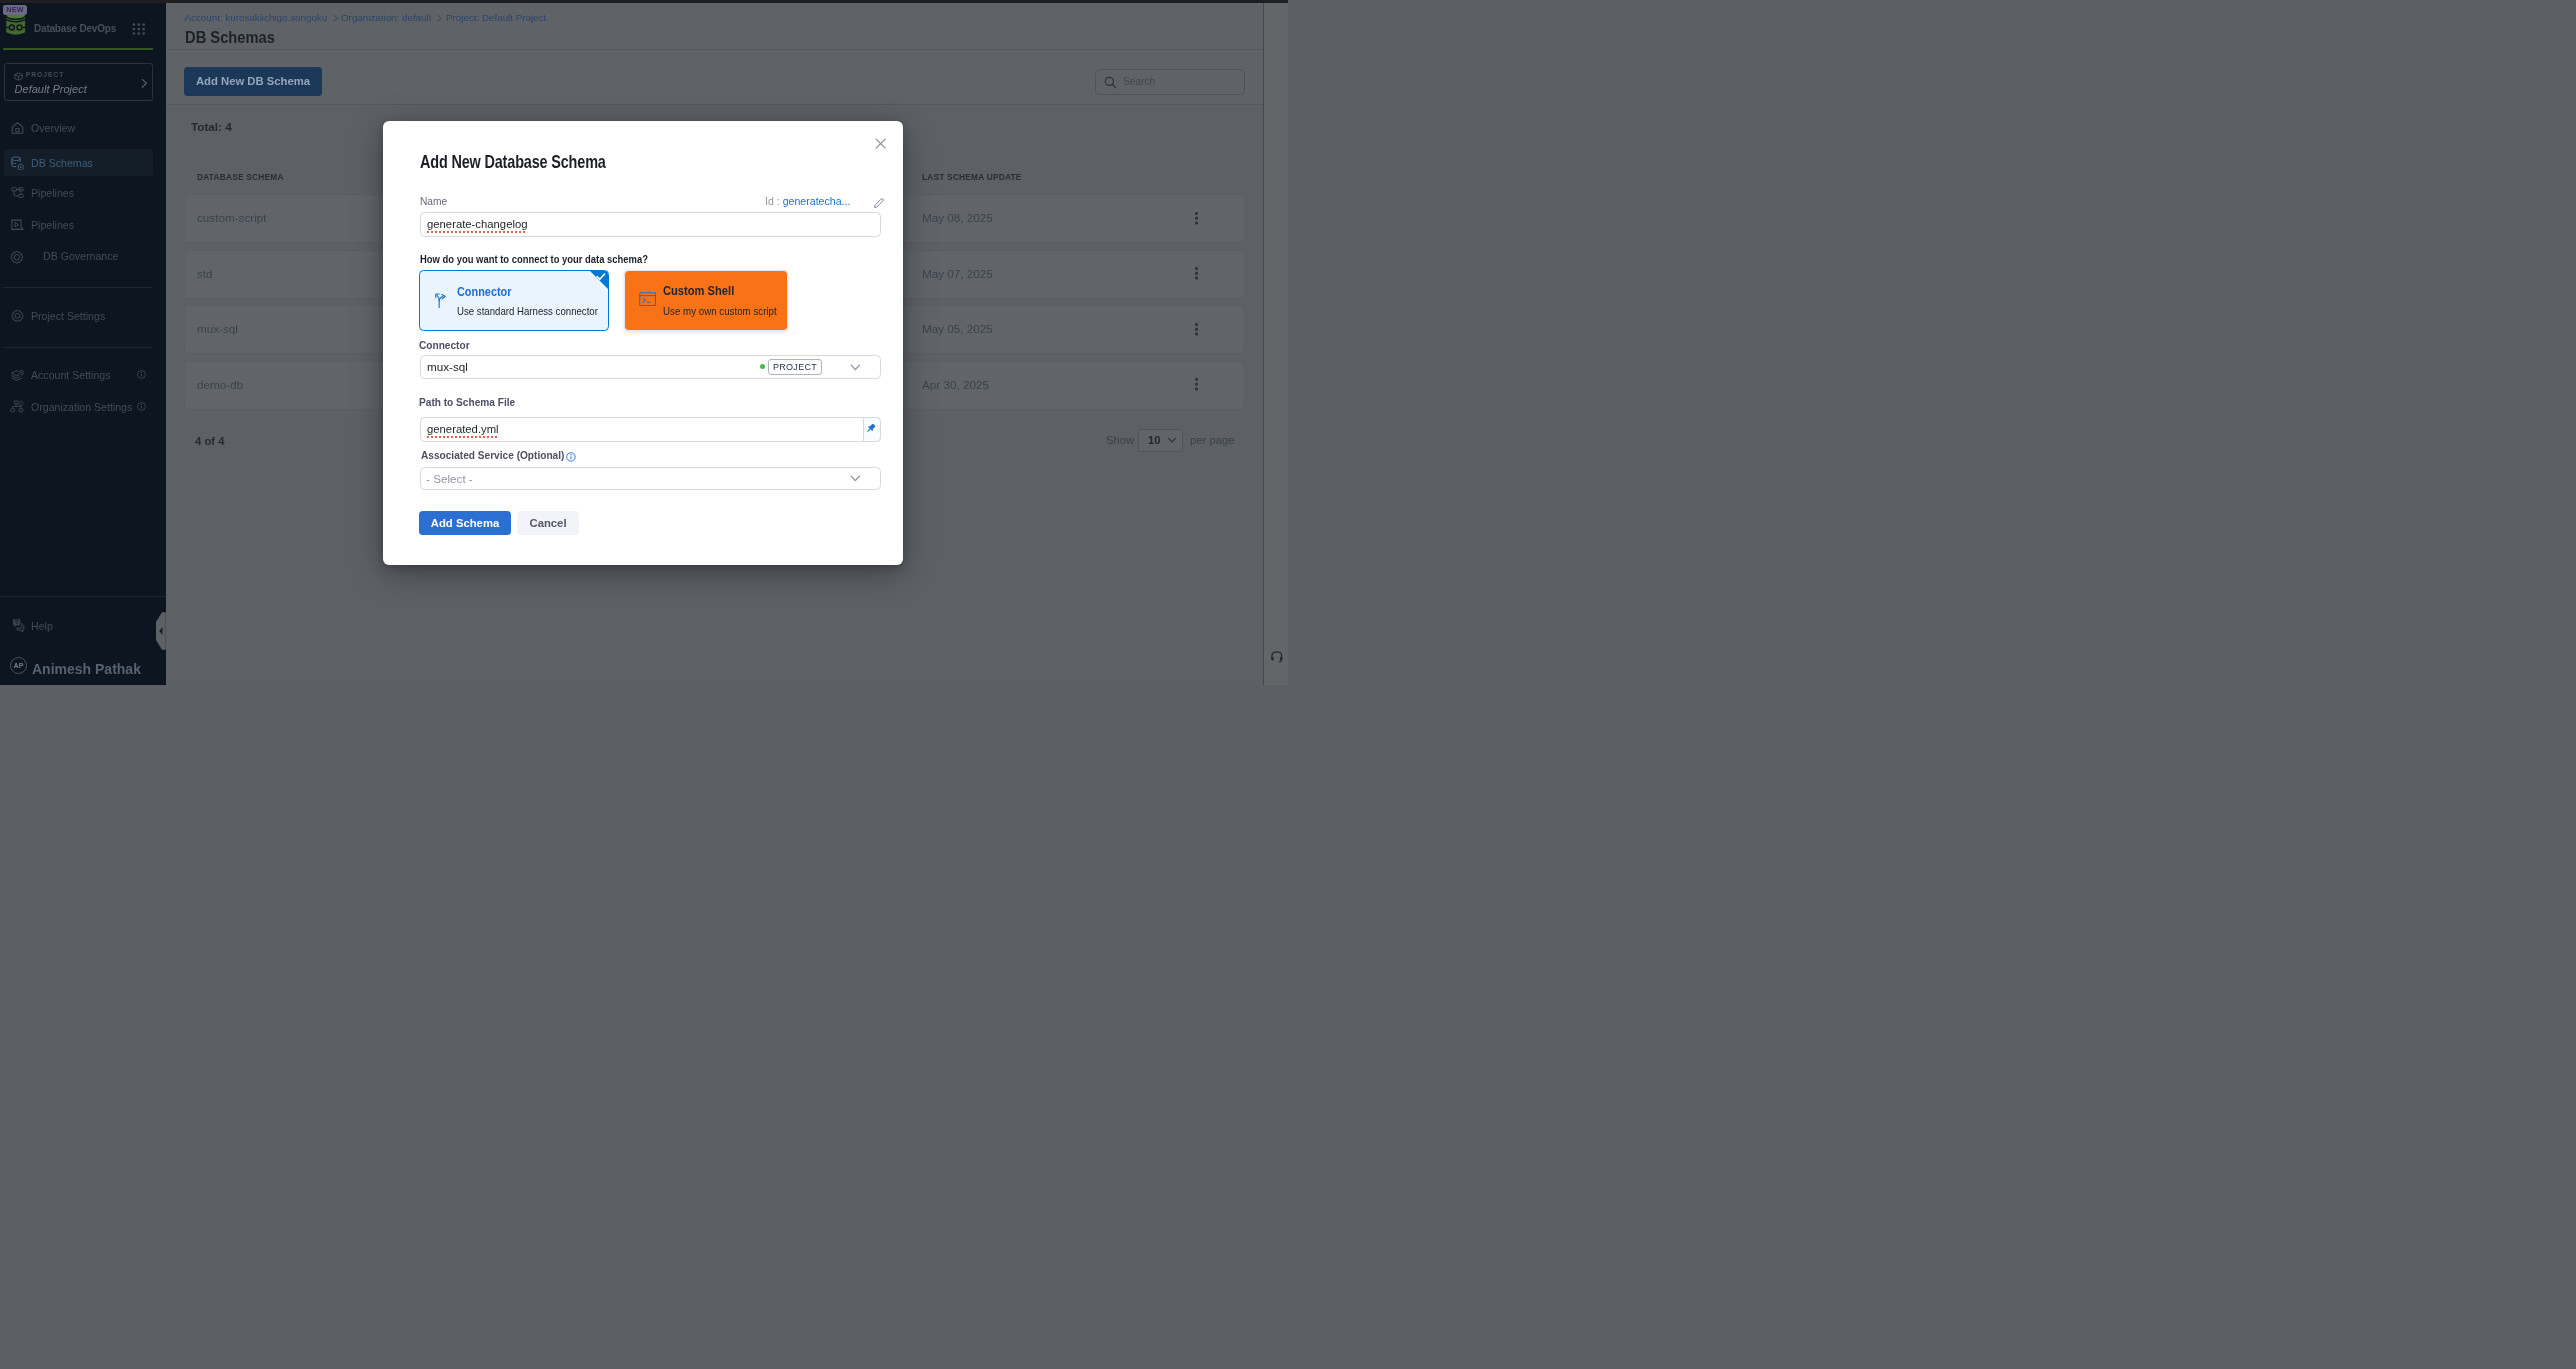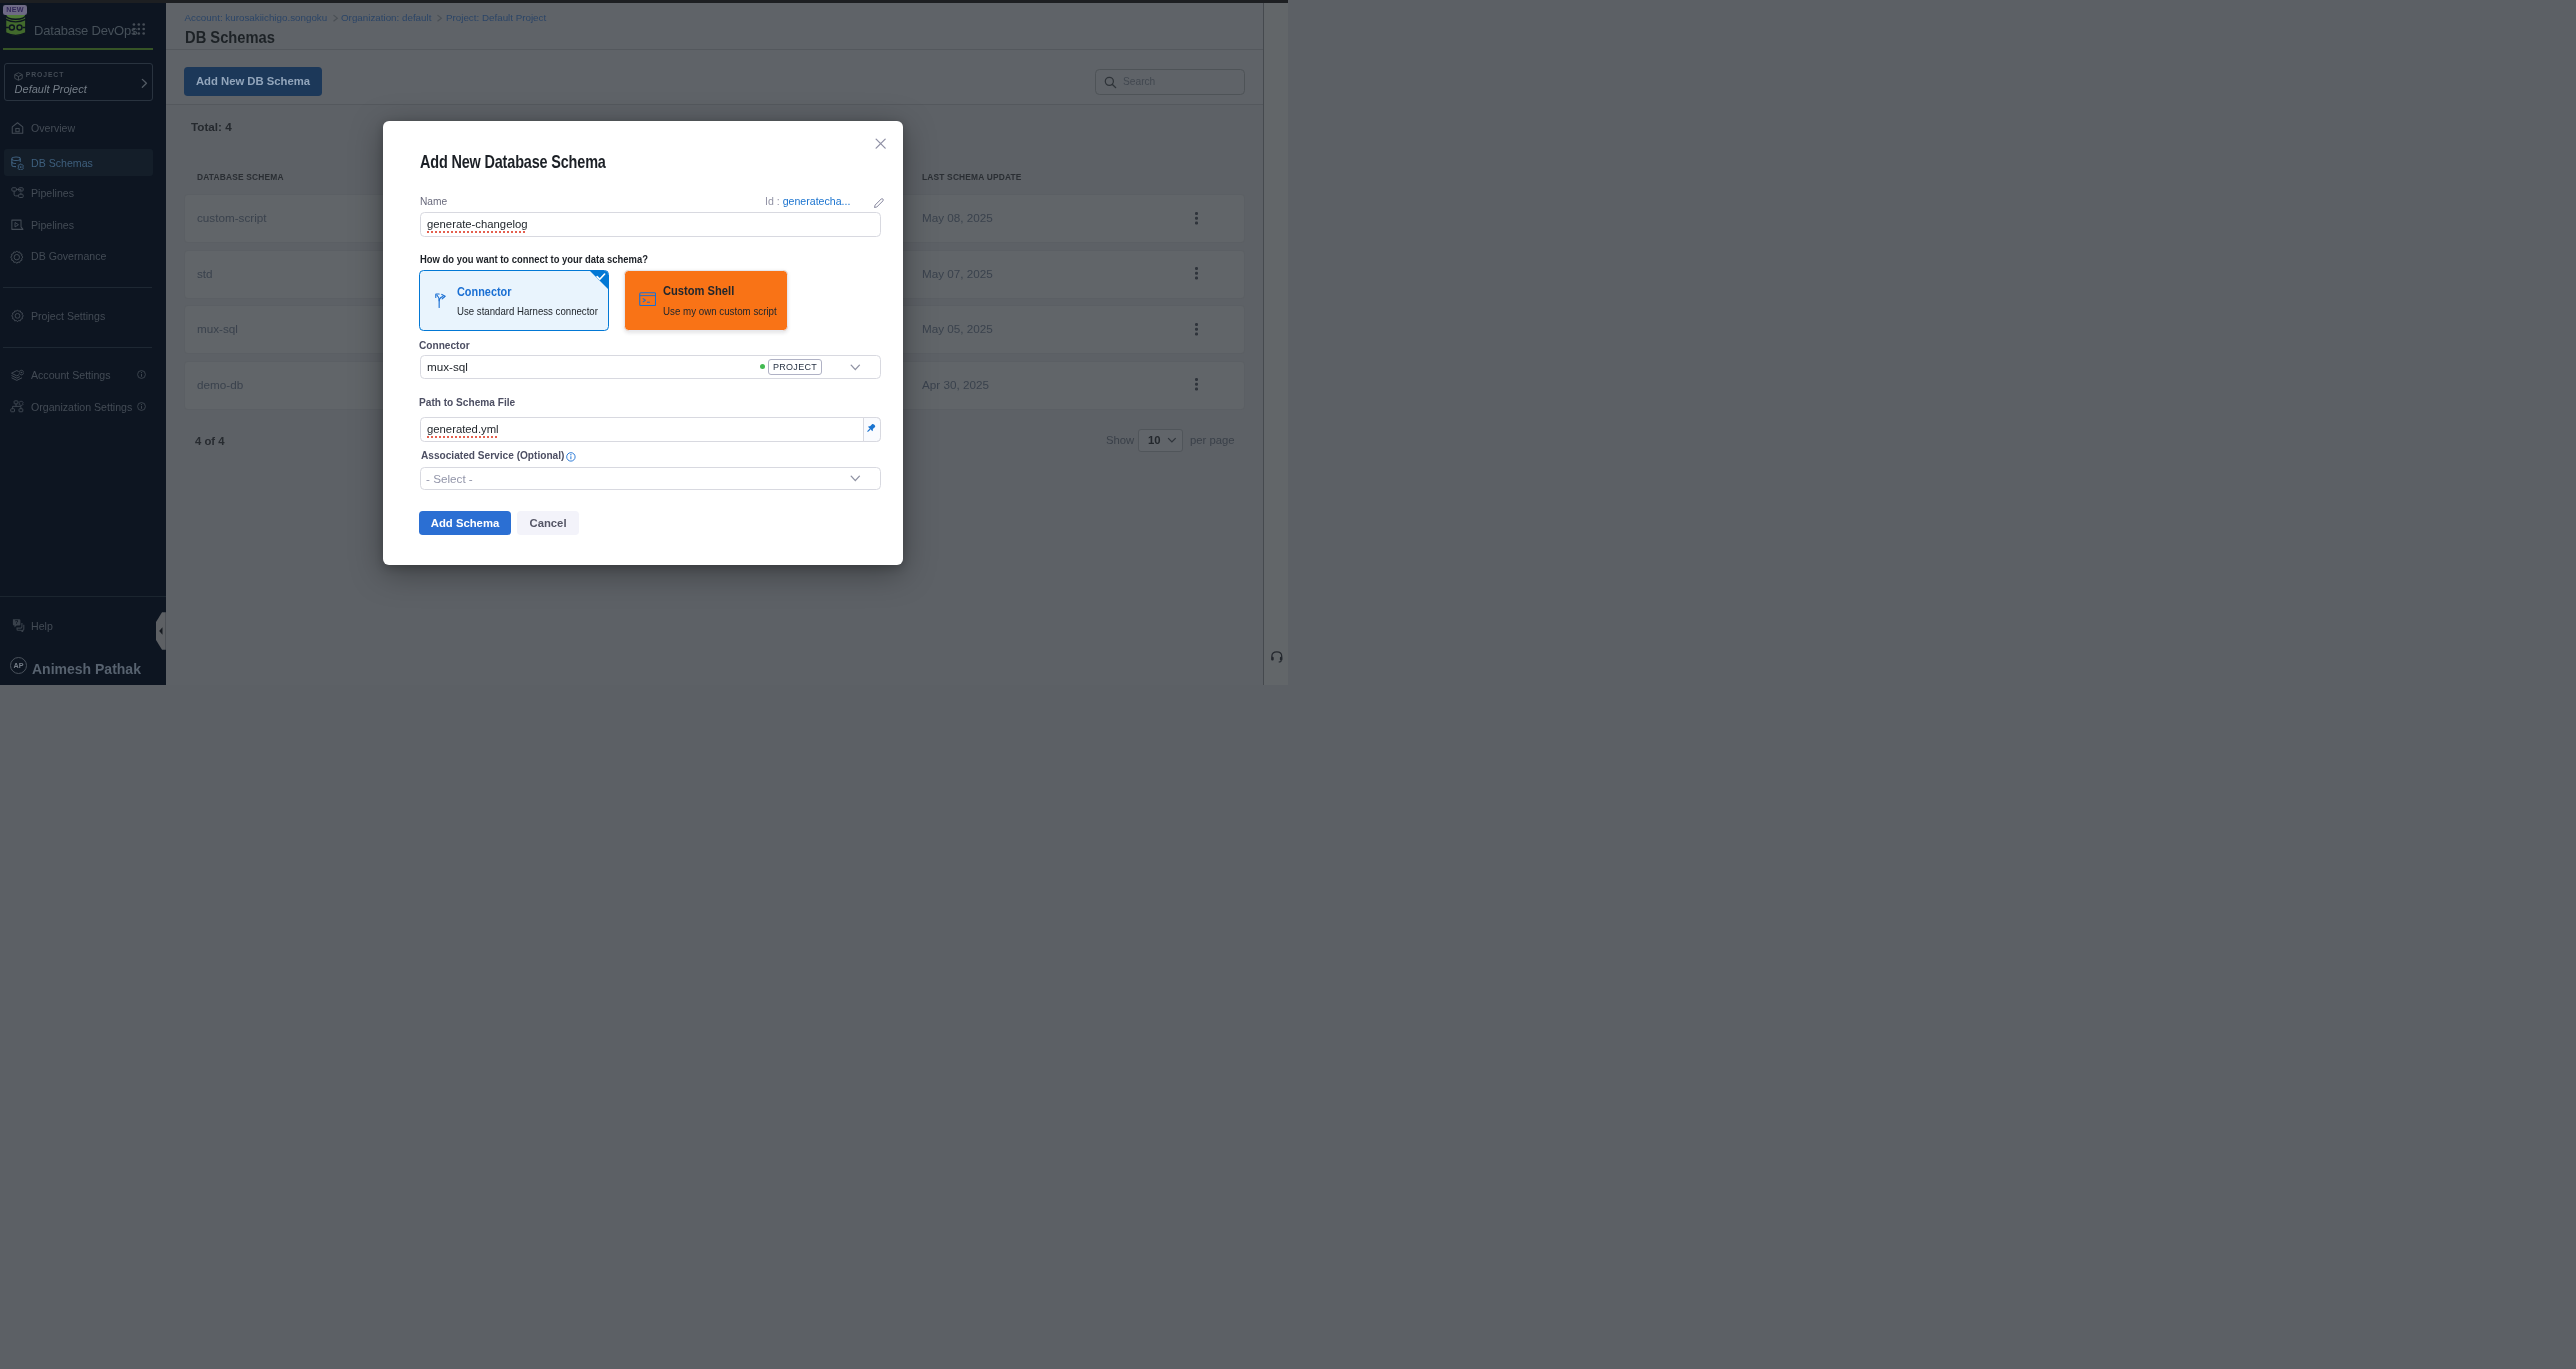--- a/index.html
+++ b/index.html
@@ -99,21 +99,21 @@
       <ellipse cx="15.5" cy="7.2" rx="13.5" ry="5.2" fill="none" stroke="#0D1521" stroke-width="1.8"></ellipse>
       <path d="M2 12.6 Q15.5 19.2 29 12.6" fill="none" stroke="#0D1521" stroke-width="1.8"></path>
       <path d="M2 30.8 Q15.5 37.4 29 30.8" fill="none" stroke="#0D1521" stroke-width="1.8"></path>
       <path d="M2 7.2 L2 31" stroke="#0D1521" stroke-width="1.6"></path>
       <path d="M29 7.2 L29 31" stroke="#0D1521" stroke-width="1.6"></path>
       <path d="M2 23.6 L6.3 23.6 M24.7 23.6 L29 23.6" stroke="#0D1521" stroke-width="1.9"></path>
       <circle cx="10.4" cy="23.6" r="3.3" fill="none" stroke="#0D1521" stroke-width="2"></circle>
       <circle cx="20.6" cy="23.6" r="3.3" fill="none" stroke="#0D1521" stroke-width="2"></circle>
     </svg>
     <div class="abs" style="left:3px;top:4.5px;width:24px;height:10.6px;background:#6E6A85;border-radius:2.3px;color:#332A5A;font-size:7.2px;font-weight:bold;text-align:center;line-height:10.6px;letter-spacing:0.2px;z-index:2;">NEW</div>
-    <div class="abs" style="left:34px;top:22.6px;font-size:13px;font-weight:normal;letter-spacing:-0.2px;color:#465059;">Database DevOps</div>
+    <div class="abs" style="left:34px;top:22.6px;font-size:10px;font-weight:bold;letter-spacing:-0.2px;color:#465059;">Database DevOps</div>
 
     <svg class="abs" style="left:132px;top:22.6px;" width="13.6" height="12" viewBox="0 0 18 16">
       <g fill="#454D56">
         <circle cx="2.5" cy="2" r="1.75"></circle>
           <circle cx="9" cy="2" r="1.75"></circle>
           <circle cx="15.5" cy="2" r="1.75"></circle>
         <circle cx="2.5" cy="8" r="1.75"></circle>
           <circle cx="9" cy="8" r="1.75"></circle>
           <circle cx="15.5" cy="8" r="1.75"></circle>
         <circle cx="2.5" cy="14" r="1.75"></circle>
@@ -168,21 +168,21 @@
     <svg class="abs" style="left:10.6px;top:219px;" width="13" height="12" viewBox="0 0 17 16">
       <path d="M1 1.5 L13.2 1.5 L13.2 10.5 L15.8 13.8 L1 13.8 Z M1 1.5 L1 13.8" fill="none" stroke="#434B55" stroke-width="1.4" stroke-linejoin="round"></path>
       <path d="M5.2 4.6 L9.8 7.6 L5.2 10.6 Z" fill="none" stroke="#434B55" stroke-width="1.3" stroke-linejoin="round"></path>
     </svg>
     <div class="abs navtext" style="left:31px;top:219px;">Pipelines</div>
 
     <svg class="abs" style="left:9.8px;top:250px;" width="13.6" height="13.6" viewBox="0 0 18 18">
       <path d="M9 1.2 l1.5 1.9 2.4 -0.5 0.7 2.3 2.3 0.7 -0.5 2.4 1.9 1.5 -1.9 1.5 0.5 2.4 -2.3 0.7 -0.7 2.3 -2.4 -0.5 -1.5 1.9 -1.5 -1.9 -2.4 0.5 -0.7 -2.3 -2.3 -0.7 0.5 -2.4 -1.9 -1.5 1.9 -1.5 -0.5 -2.4 2.3 -0.7 0.7 -2.3 2.4 0.5 Z" fill="none" stroke="#434B55" stroke-width="1.3" stroke-linejoin="round"></path>
       <circle cx="9" cy="9.5" r="3.6" fill="none" stroke="#434B55" stroke-width="1.3"></circle>
     </svg>
-    <div class="abs navtext" style="left:31px;top:250px;">DB Governance</div>
+    <div class="abs navtext" style="left:43px;top:250px;">DB Governance</div>
 
     <div class="abs" style="left:3px;top:287px;width:149px;height:0.8px;background:#1E2833;"></div>
 
     <svg class="abs" style="left:10.6px;top:309px;" width="13" height="13" viewBox="0 0 18 18">
       <path d="M9 1.2 l1.5 1.9 2.4 -0.5 0.7 2.3 2.3 0.7 -0.5 2.4 1.9 1.5 -1.9 1.5 0.5 2.4 -2.3 0.7 -0.7 2.3 -2.4 -0.5 -1.5 1.9 -1.5 -1.9 -2.4 0.5 -0.7 -2.3 -2.3 -0.7 0.5 -2.4 -1.9 -1.5 1.9 -1.5 -0.5 -2.4 2.3 -0.7 0.7 -2.3 2.4 0.5 Z" fill="none" stroke="#434B55" stroke-width="1.3" stroke-linejoin="round"></path>
       <circle cx="9" cy="9.5" r="3.3" fill="none" stroke="#434B55" stroke-width="1.3"></circle>
     </svg>
     <div class="abs navtext" style="left:31px;top:310px;">Project Settings</div>
 
     <div class="abs" style="left:3px;top:347px;width:149px;height:0.8px;background:#1E2833;"></div>

